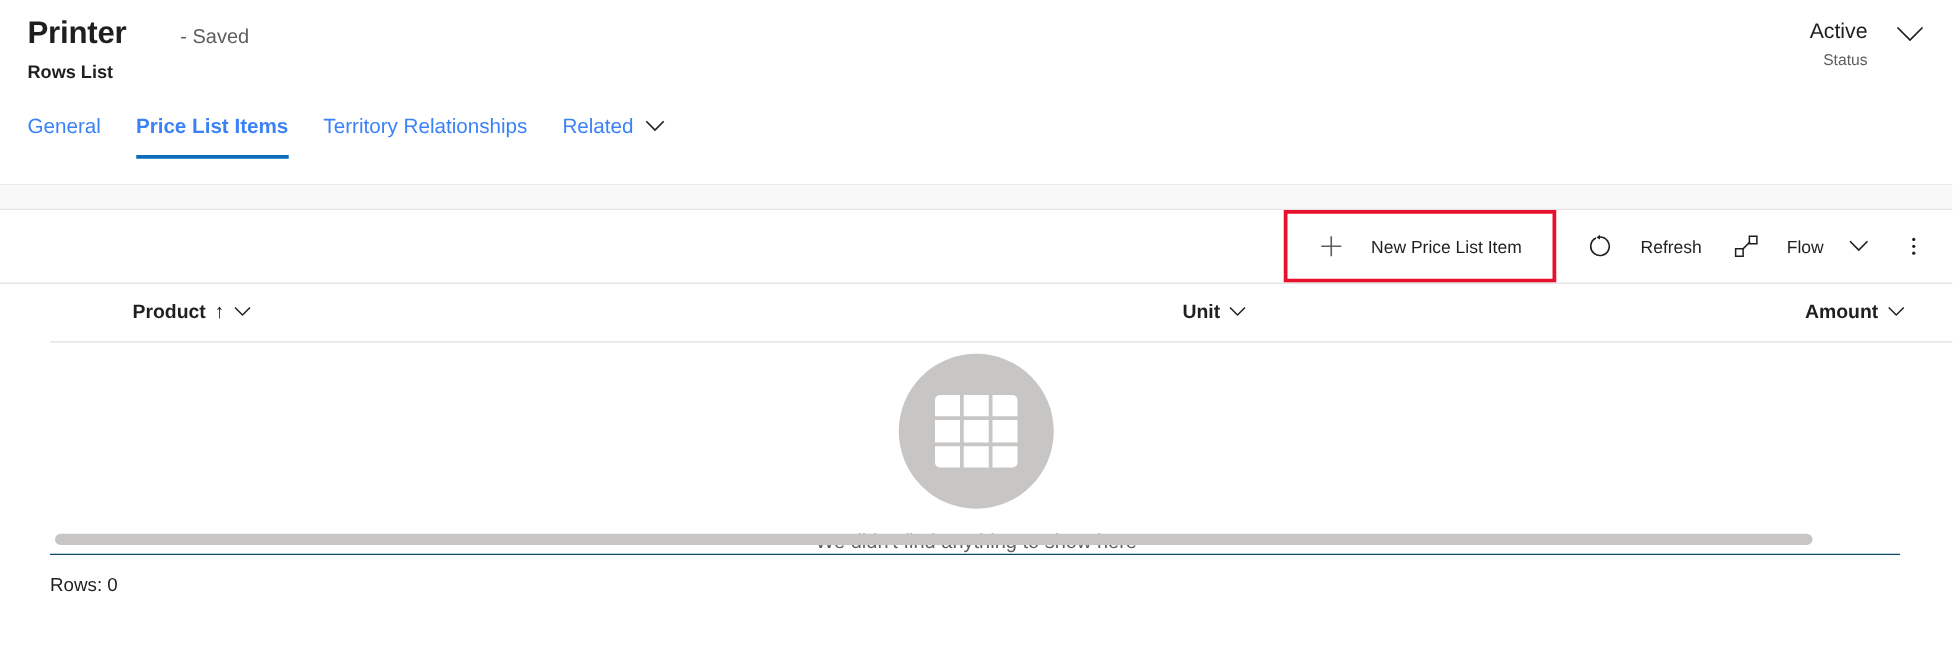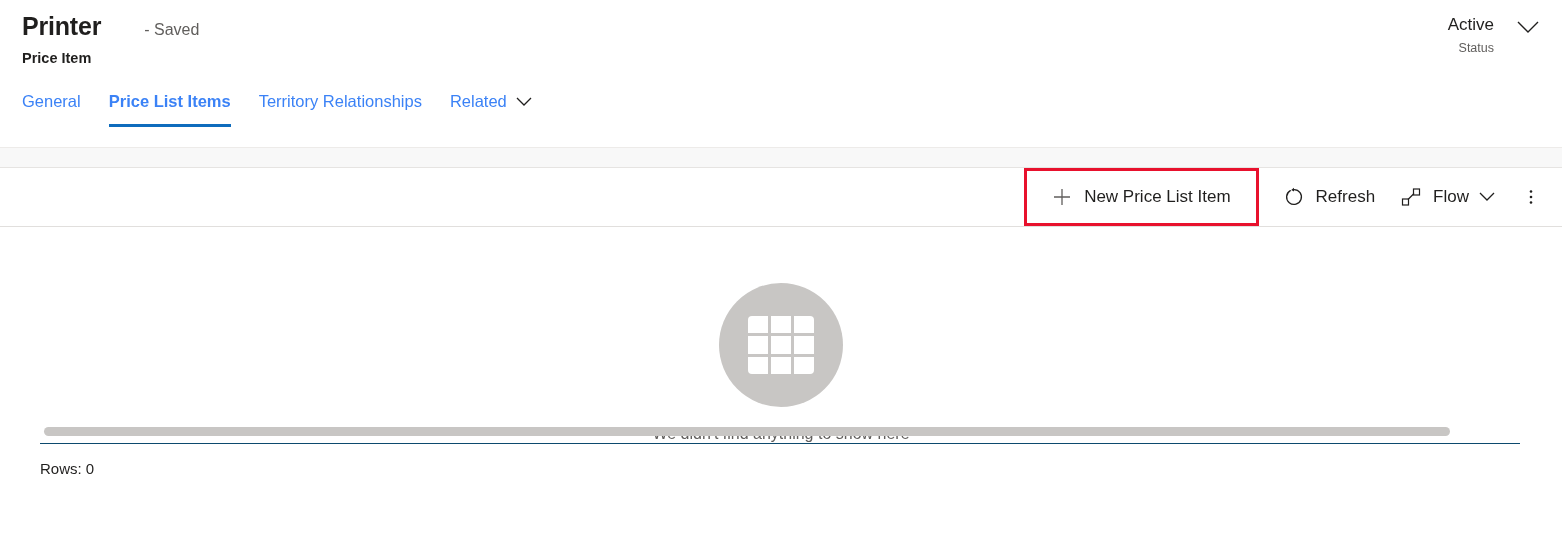--- a/index.html
+++ b/index.html
@@ -137,24 +137,24 @@
     background: #ffffff;
     display: flex;
     align-items: center;
     justify-content: flex-end;
     padding-right: 14px;
     box-sizing: border-box;
   }
   .cmd {
     display: flex;
     align-items: center;
-    gap: 12px;
+    gap: 22px;
     height: 40px;
     padding: 0 13px;
-    font-size: 17px;
+    font-size: 14px;
     color: #201f1e;
     cursor: pointer;
     white-space: nowrap;
   }
   .cmd-icon {
     display: flex;
     align-items: center;
     justify-content: center;
     width: 20px;
     height: 20px;
@@ -287,21 +287,21 @@
 </head>
 <body>
 
 <div class="record-header">
 
   <div class="title-block">
     <div class="title-line">
       <span class="record-title">Printer</span>
       <span class="record-saved">- Saved</span>
     </div>
-    <div class="record-subtitle">Price Item</div>
+    <div class="record-subtitle">Rows List</div>
   </div>
 
   <div class="status-block">
     <div class="status-text">
       <div class="status-value">Active</div>
       <div class="status-label">Status</div>
     </div>
     <div class="status-chevron">
       <svg width="22" height="13" viewBox="0 0 22 13" fill="none" xmlns="http://www.w3.org/2000/svg">
         <path d="M1 1 L11 11 L21 1" stroke="#201f1e" stroke-width="1.4" fill="none"></path>
@@ -379,20 +379,50 @@
         <circle cx="10" cy="4.5" r="1.3" fill="#201f1e"></circle>
         <circle cx="10" cy="10" r="1.3" fill="#201f1e"></circle>
         <circle cx="10" cy="15.5" r="1.3" fill="#201f1e"></circle>
       </svg>
     </span>
   </div>
 </div>
 
 <div class="grid">
 
+  <div class="col-headers">
+
+    <div class="col-head col-product">
+      <span>Product</span>
+      <span class="sort-arrow">↑</span>
+      <span>
+        <svg width="14" height="9" viewBox="0 0 14 9" fill="none" xmlns="http://www.w3.org/2000/svg">
+          <path d="M1 1 L7 7 L13 1" stroke="#201f1e" stroke-width="1.2" fill="none"></path>
+        </svg>
+      </span>
+    </div>
+
+    <div class="col-head col-unit">
+      <span>Unit</span>
+      <span>
+        <svg width="14" height="9" viewBox="0 0 14 9" fill="none" xmlns="http://www.w3.org/2000/svg">
+          <path d="M1 1 L7 7 L13 1" stroke="#201f1e" stroke-width="1.2" fill="none"></path>
+        </svg>
+      </span>
+    </div>
+
+    <div class="col-head col-amount">
+      <span>Amount</span>
+      <span>
+        <svg width="14" height="9" viewBox="0 0 14 9" fill="none" xmlns="http://www.w3.org/2000/svg">
+          <path d="M1 1 L7 7 L13 1" stroke="#201f1e" stroke-width="1.2" fill="none"></path>
+        </svg>
+      </span>
+    </div>
+  </div>
 
   <div class="empty-state">
     <div class="empty-circle">
       <div class="empty-grid">
         <div class="empty-cell"></div>
         <div class="empty-cell"></div>
         <div class="empty-cell"></div>
         <div class="empty-cell"></div>
         <div class="empty-cell"></div>
         <div class="empty-cell"></div>

